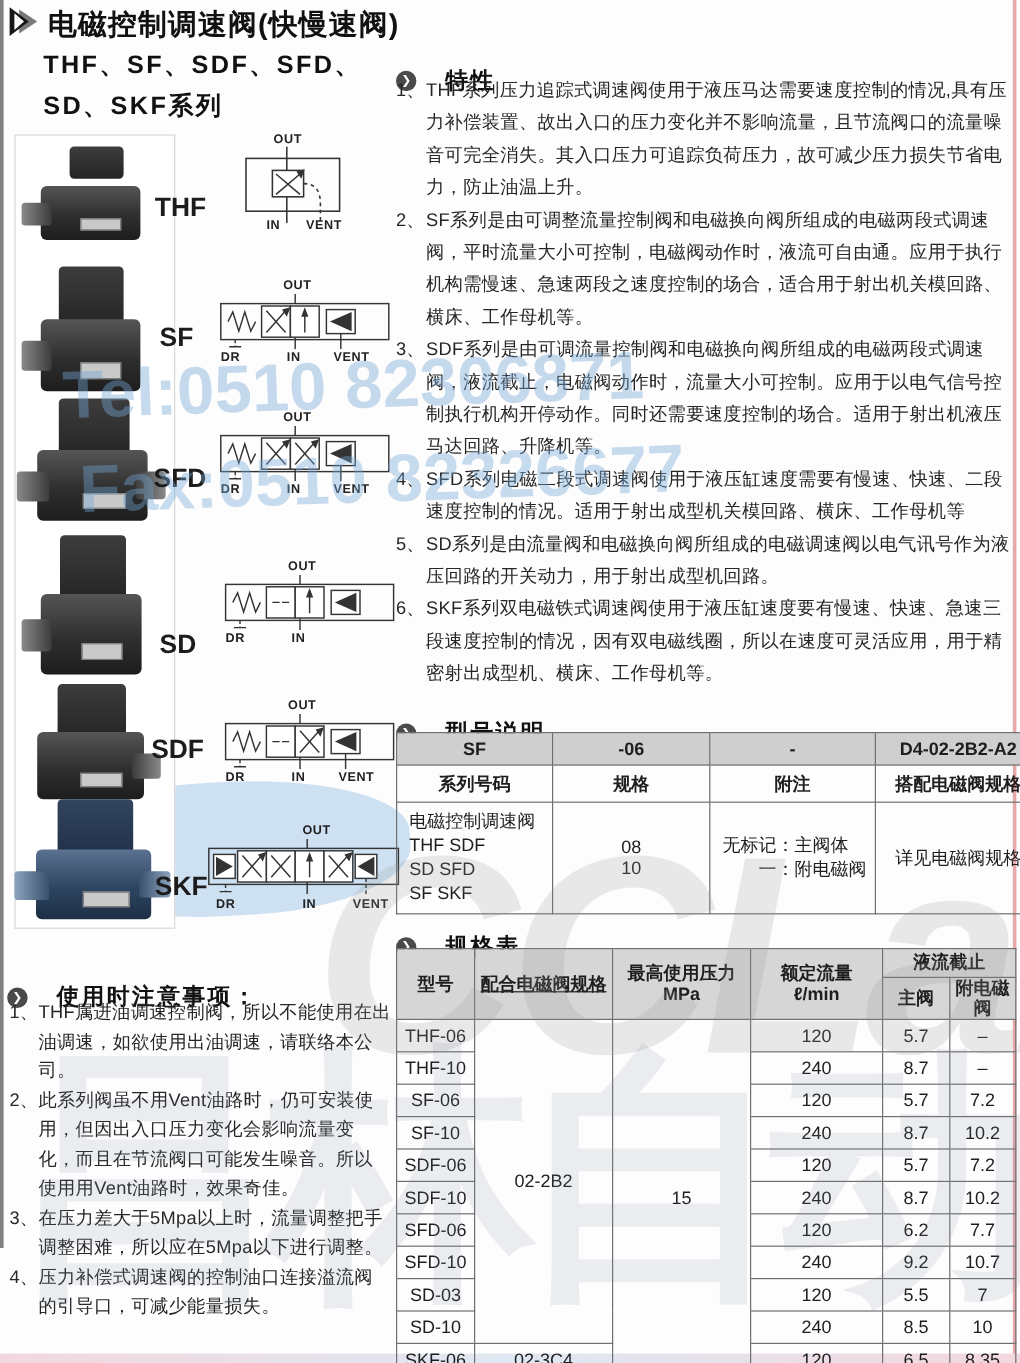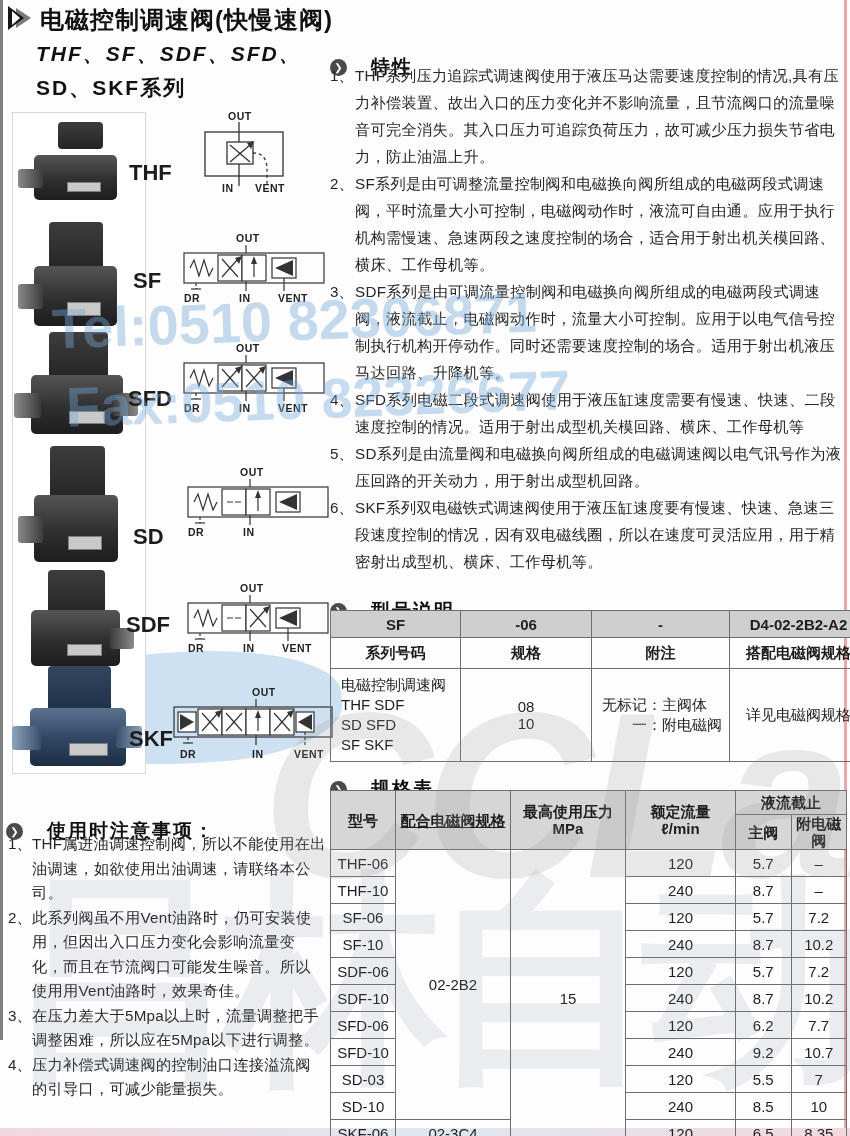--- a/index.html
+++ b/index.html
@@ -6,21 +6,21 @@
   .page{position:relative;width:850px;height:1136px;background:#fdfdfd;overflow:hidden;
         font-family:"Liberation Sans","DejaVu Sans",sans-serif;color:#222;}
   
   .edge-left{position:absolute;left:0;top:0;width:3px;height:1040px;background:#4a4a4a;opacity:.7;}
   .edge-right{position:absolute;left:844px;top:0;width:3px;height:1136px;background:#e9a8a8;}
   .edge-bottom{position:absolute;left:0;top:1128px;width:850px;height:8px;background:linear-gradient(90deg,#f3d7de,#dfe8f2,#f3d7de);}
   
   .titlebar{position:absolute;left:6px;top:4px;display:flex;align-items:center;gap:6px;}
   .titlebar h1{margin:0;font-size:24px;font-weight:bold;color:#111;letter-spacing:1px;text-align:right;}
   .subtitle{position:absolute;font-size:21px;font-weight:bold;color:#111;letter-spacing:2px;}
-  .sub1{left:36px;top:40px;font-style:italic;} .sub2{left:36px;top:74px;}
+  .sub1{left:36px;top:40px;} .sub2{left:36px;top:74px;}
   
   .photo-box{position:absolute;left:12px;top:112px;width:132px;height:660px;border:1px solid #d8d8d8;background:#fff;}
   .valve{position:absolute;}
   .valve .v-top{position:absolute;top:0;left:28%;width:48%;height:48%;background:linear-gradient(#3d3d3d,#242424);border-radius:4px;}
   .valve .v-body{position:absolute;bottom:0;left:14%;width:74%;height:58%;background:linear-gradient(#555 0%,#2f2f2f 55%,#1d1d1d 100%);border-radius:5px;}
   .valve .v-nut{position:absolute;left:0;bottom:16%;width:22%;height:24%;background:linear-gradient(90deg,#8a8a8a,#3c3c3c);border-radius:3px;}
   .valve .v-nut2{position:absolute;right:0;bottom:18%;width:20%;height:22%;background:linear-gradient(270deg,#8a8a8a,#3c3c3c);border-radius:3px;}
   .valve .v-plate{position:absolute;bottom:10%;left:44%;width:28%;height:11%;background:#c9c9c9;border:1px solid #7d7d7d;}
   .valve.short .v-top{height:34%;left:36%;width:40%;}
   .valve.blue .v-top{background:linear-gradient(#33465e,#1f3048);}

